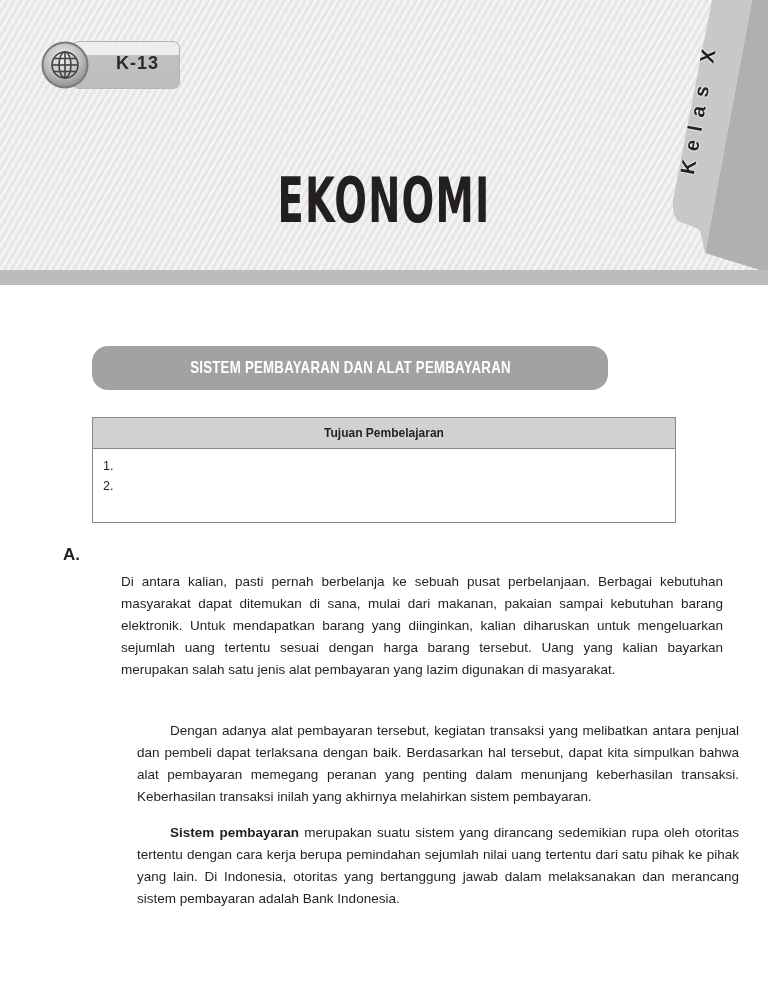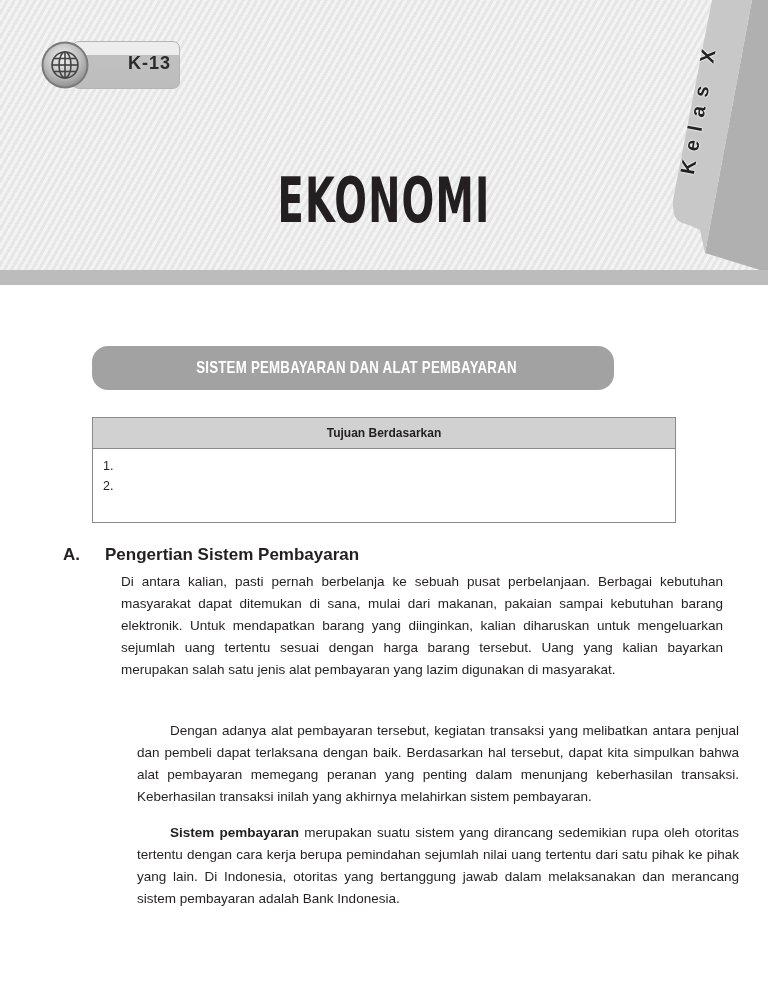--- a/index.html
+++ b/index.html
@@ -24,21 +24,21 @@
     position: absolute; left: 40px; top: 40px; width: 142px; height: 50px;
   }
   .badge-pill {
     position: absolute; left: 32px; top: 1px; width: 108px; height: 48px;
     border-radius: 7px;
     background: linear-gradient(#ededed 0px, #ededed 13px, #c0c0c0 13px, #bdbdbd 100%);
     border: 1px solid #b4b4b4; box-sizing: border-box;
   }
   .badge-text {
     position: absolute; left: 76px; top: 13px; font-size: 18px; font-weight: bold;
-    color: #2a2a2a; letter-spacing: 1px; margin-left: 12px;
+    color: #2a2a2a; letter-spacing: 1px;
   }
   .globe {
     position: absolute; left: 0; top: 0; width: 50px; height: 50px;
   }
   .kelas {
     position: absolute; left: 687px; top: 38px;
     transform: rotate(-80deg); transform-origin: 0 0;
     font-size: 20px; font-weight: bold; letter-spacing: 9px; color: #222;
     text-shadow: 0 0 2px #fff, 0 0 2px #fff;
     white-space: nowrap;
@@ -47,21 +47,21 @@
   .title {
     position: absolute; left: 0; width: 768px; top: 170px; text-align: center;
     font-family: "DejaVu Sans", sans-serif; font-weight: bold; font-size: 62px;
     color: #231f20; letter-spacing: 2px;
     transform: scaleX(0.62); transform-origin: 384px 0;
     line-height: 1;
   }
   .section-banner {
     position: absolute; left: 92px; top: 346px; width: 516px; height: 44px;
     background: #a3a2a3; border-radius: 16px;
-    display: flex; align-items: center; justify-content: center; padding-left: 6px;
+    display: flex; align-items: center; justify-content: center;
   }
   .section-banner span {
     color: #fff; font-weight: bold; font-size: 17px;
     display: inline-block; transform: scaleX(0.78); letter-spacing: 0.3px;
     white-space: nowrap;
   }
   .goals {
     position: absolute; left: 92px; top: 417px; width: 584px; height: 106px;
     border: 1px solid #8a8a8a; box-sizing: border-box;
   }
@@ -124,31 +124,30 @@
 
 <div class="kelas">Kelas X</div>
 
 <div class="title">EKONOMI</div>
 
 <div class="section-banner">
   <span>SISTEM PEMBAYARAN DAN ALAT PEMBAYARAN</span>
 </div>
 
 <div class="goals">
-  <div class="goals-head">Tujuan Berdasarkan</div>
+  <div class="goals-head">Tujuan Pembelajaran</div>
   <div class="goals-body">
     <div class="li">
       <span class="num">1.</span>
     </div>
     <div class="li">
       <span class="num">2.</span>
     </div>
   </div>
 </div>
 
 <div class="heading-a">
   <span class="letter">A.</span>
-  <span>Pengertian Sistem Pembayaran</span>
 </div>
 
 <p class="para p1" style="margin:0">Di antara kalian, pasti pernah berbelanja ke sebuah pusat perbelanjaan. Berbagai kebutuhan masyarakat dapat ditemukan di sana, mulai dari makanan, pakaian sampai kebutuhan barang elektronik. Untuk mendapatkan barang yang diinginkan, kalian diharuskan untuk mengeluarkan sejumlah uang tertentu sesuai dengan harga barang tersebut. Uang yang kalian bayarkan merupakan salah satu jenis alat pembayaran yang lazim digunakan di masyarakat.</p>
 <p class="para p2" style="margin:16px">Dengan adanya alat pembayaran tersebut, kegiatan transaksi yang melibatkan antara penjual dan pembeli dapat terlaksana dengan baik. Berdasarkan hal tersebut, dapat kita simpulkan bahwa alat pembayaran memegang peranan yang penting dalam menunjang keberhasilan transaksi. Keberhasilan transaksi inilah yang akhirnya melahirkan sistem pembayaran.</p>
 <p class="para p3" style="margin:16px"><b>Sistem pembayaran</b><span> merupakan suatu sistem yang dirancang sedemikian rupa oleh otoritas tertentu dengan cara kerja berupa pemindahan sejumlah nilai uang tertentu dari satu pihak ke pihak yang lain. Di Indonesia, otoritas yang bertanggung jawab dalam melaksanakan dan merancang sistem pembayaran adalah Bank Indonesia.</span></p>
 
 </body></html>

